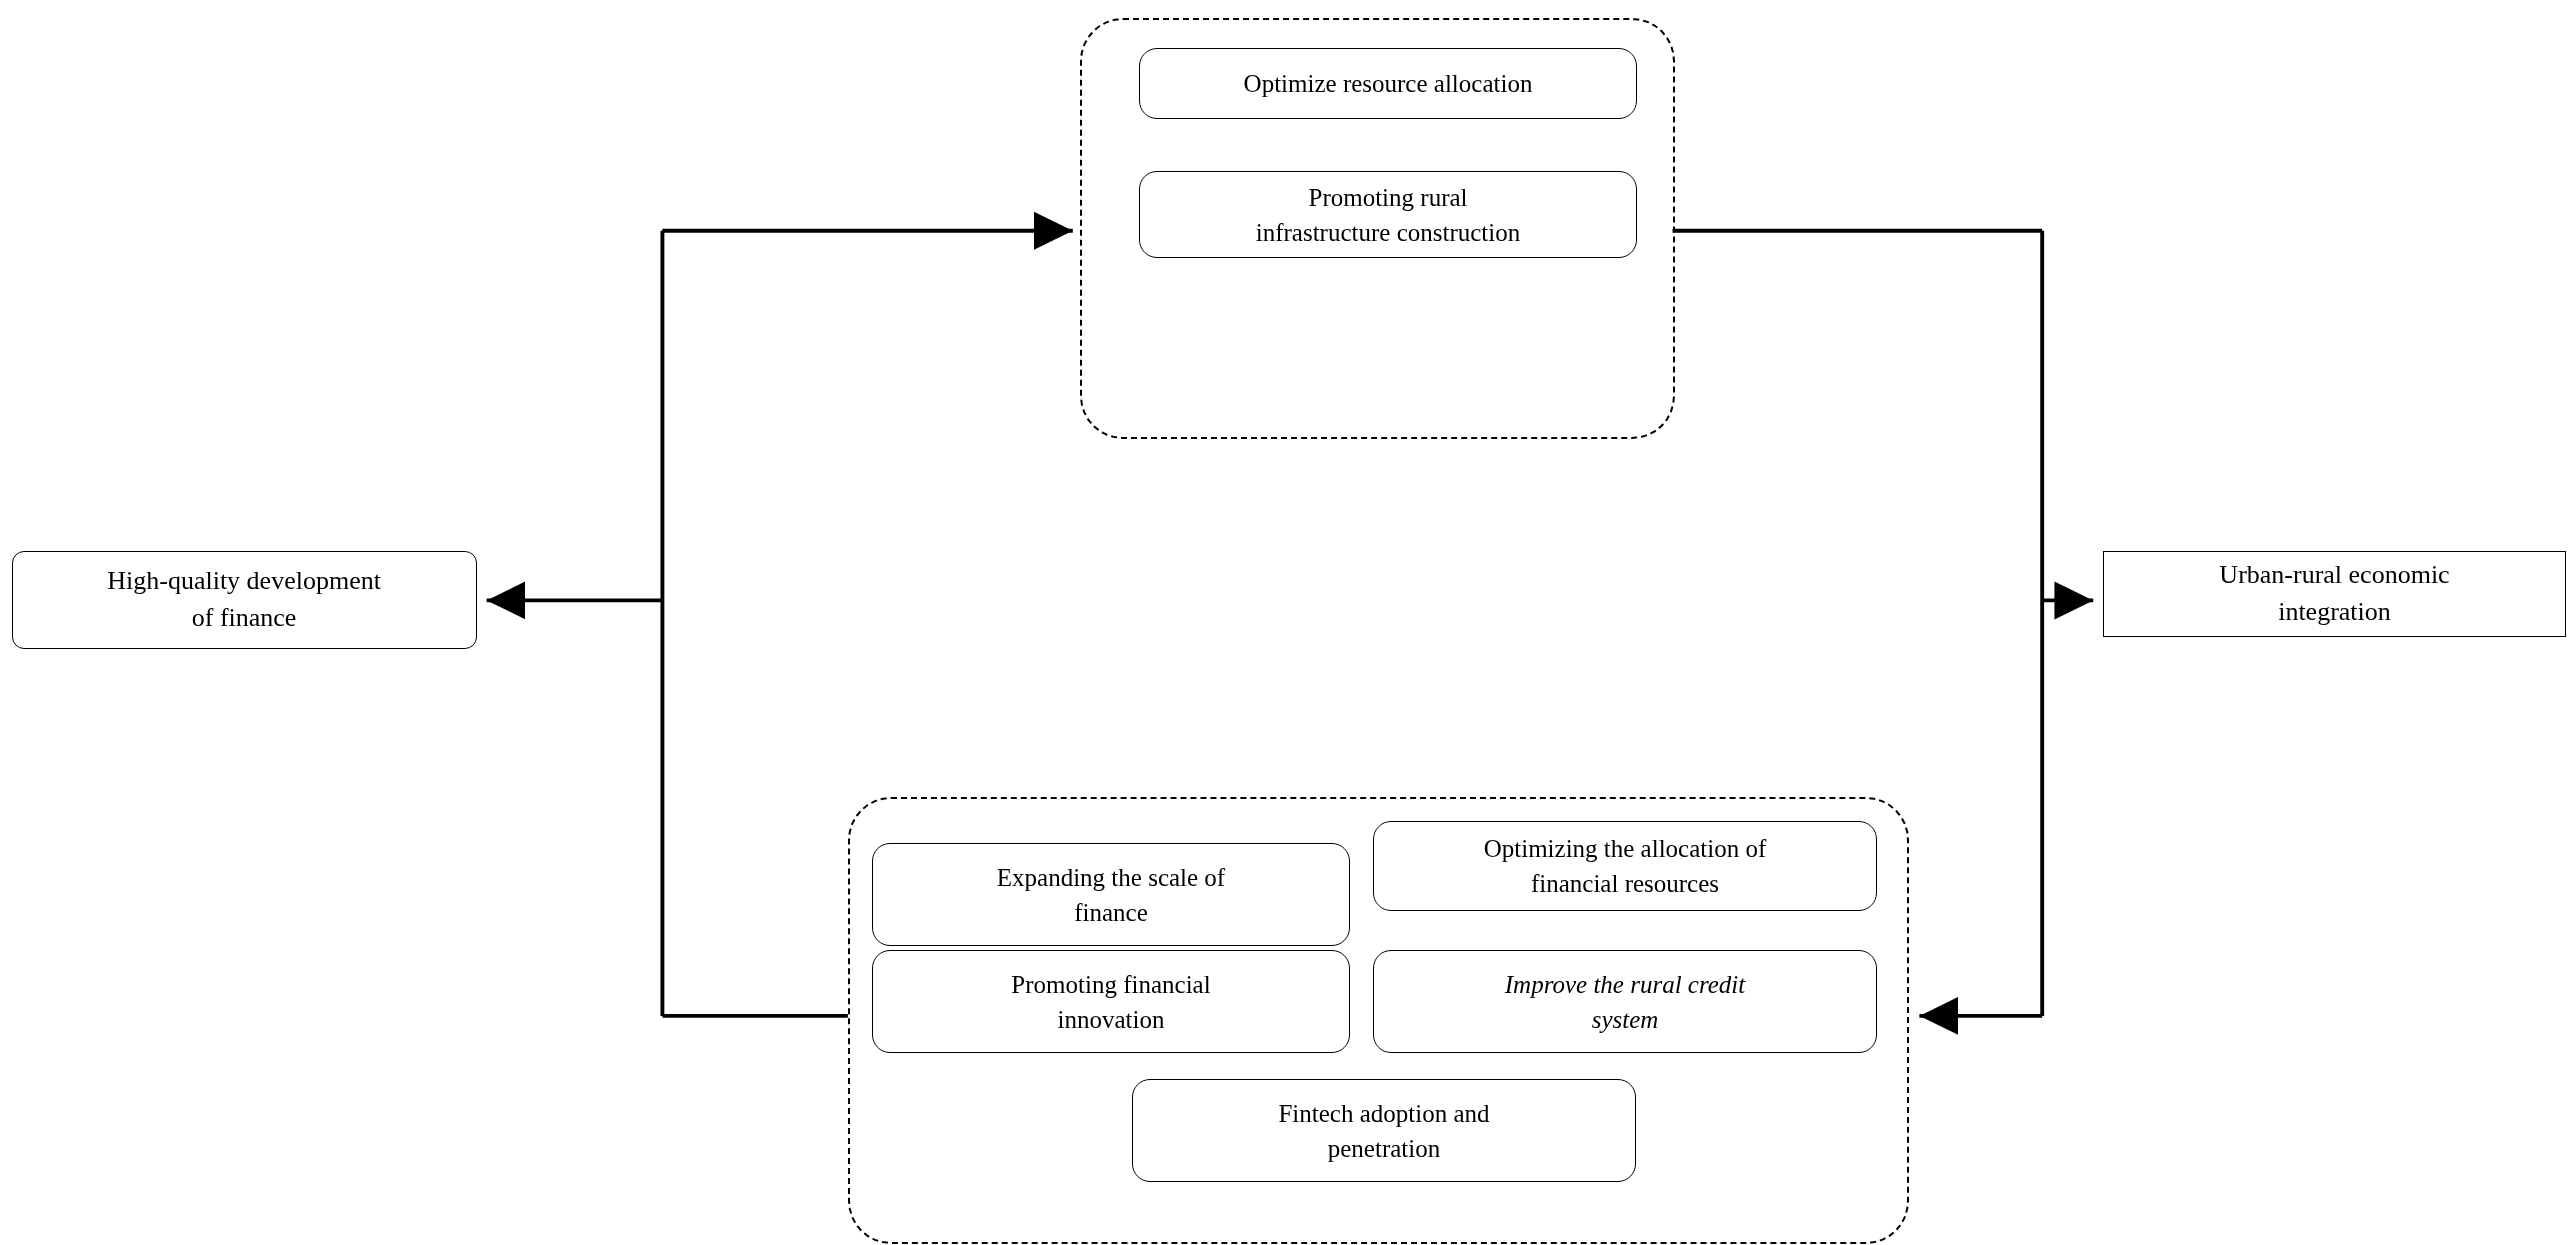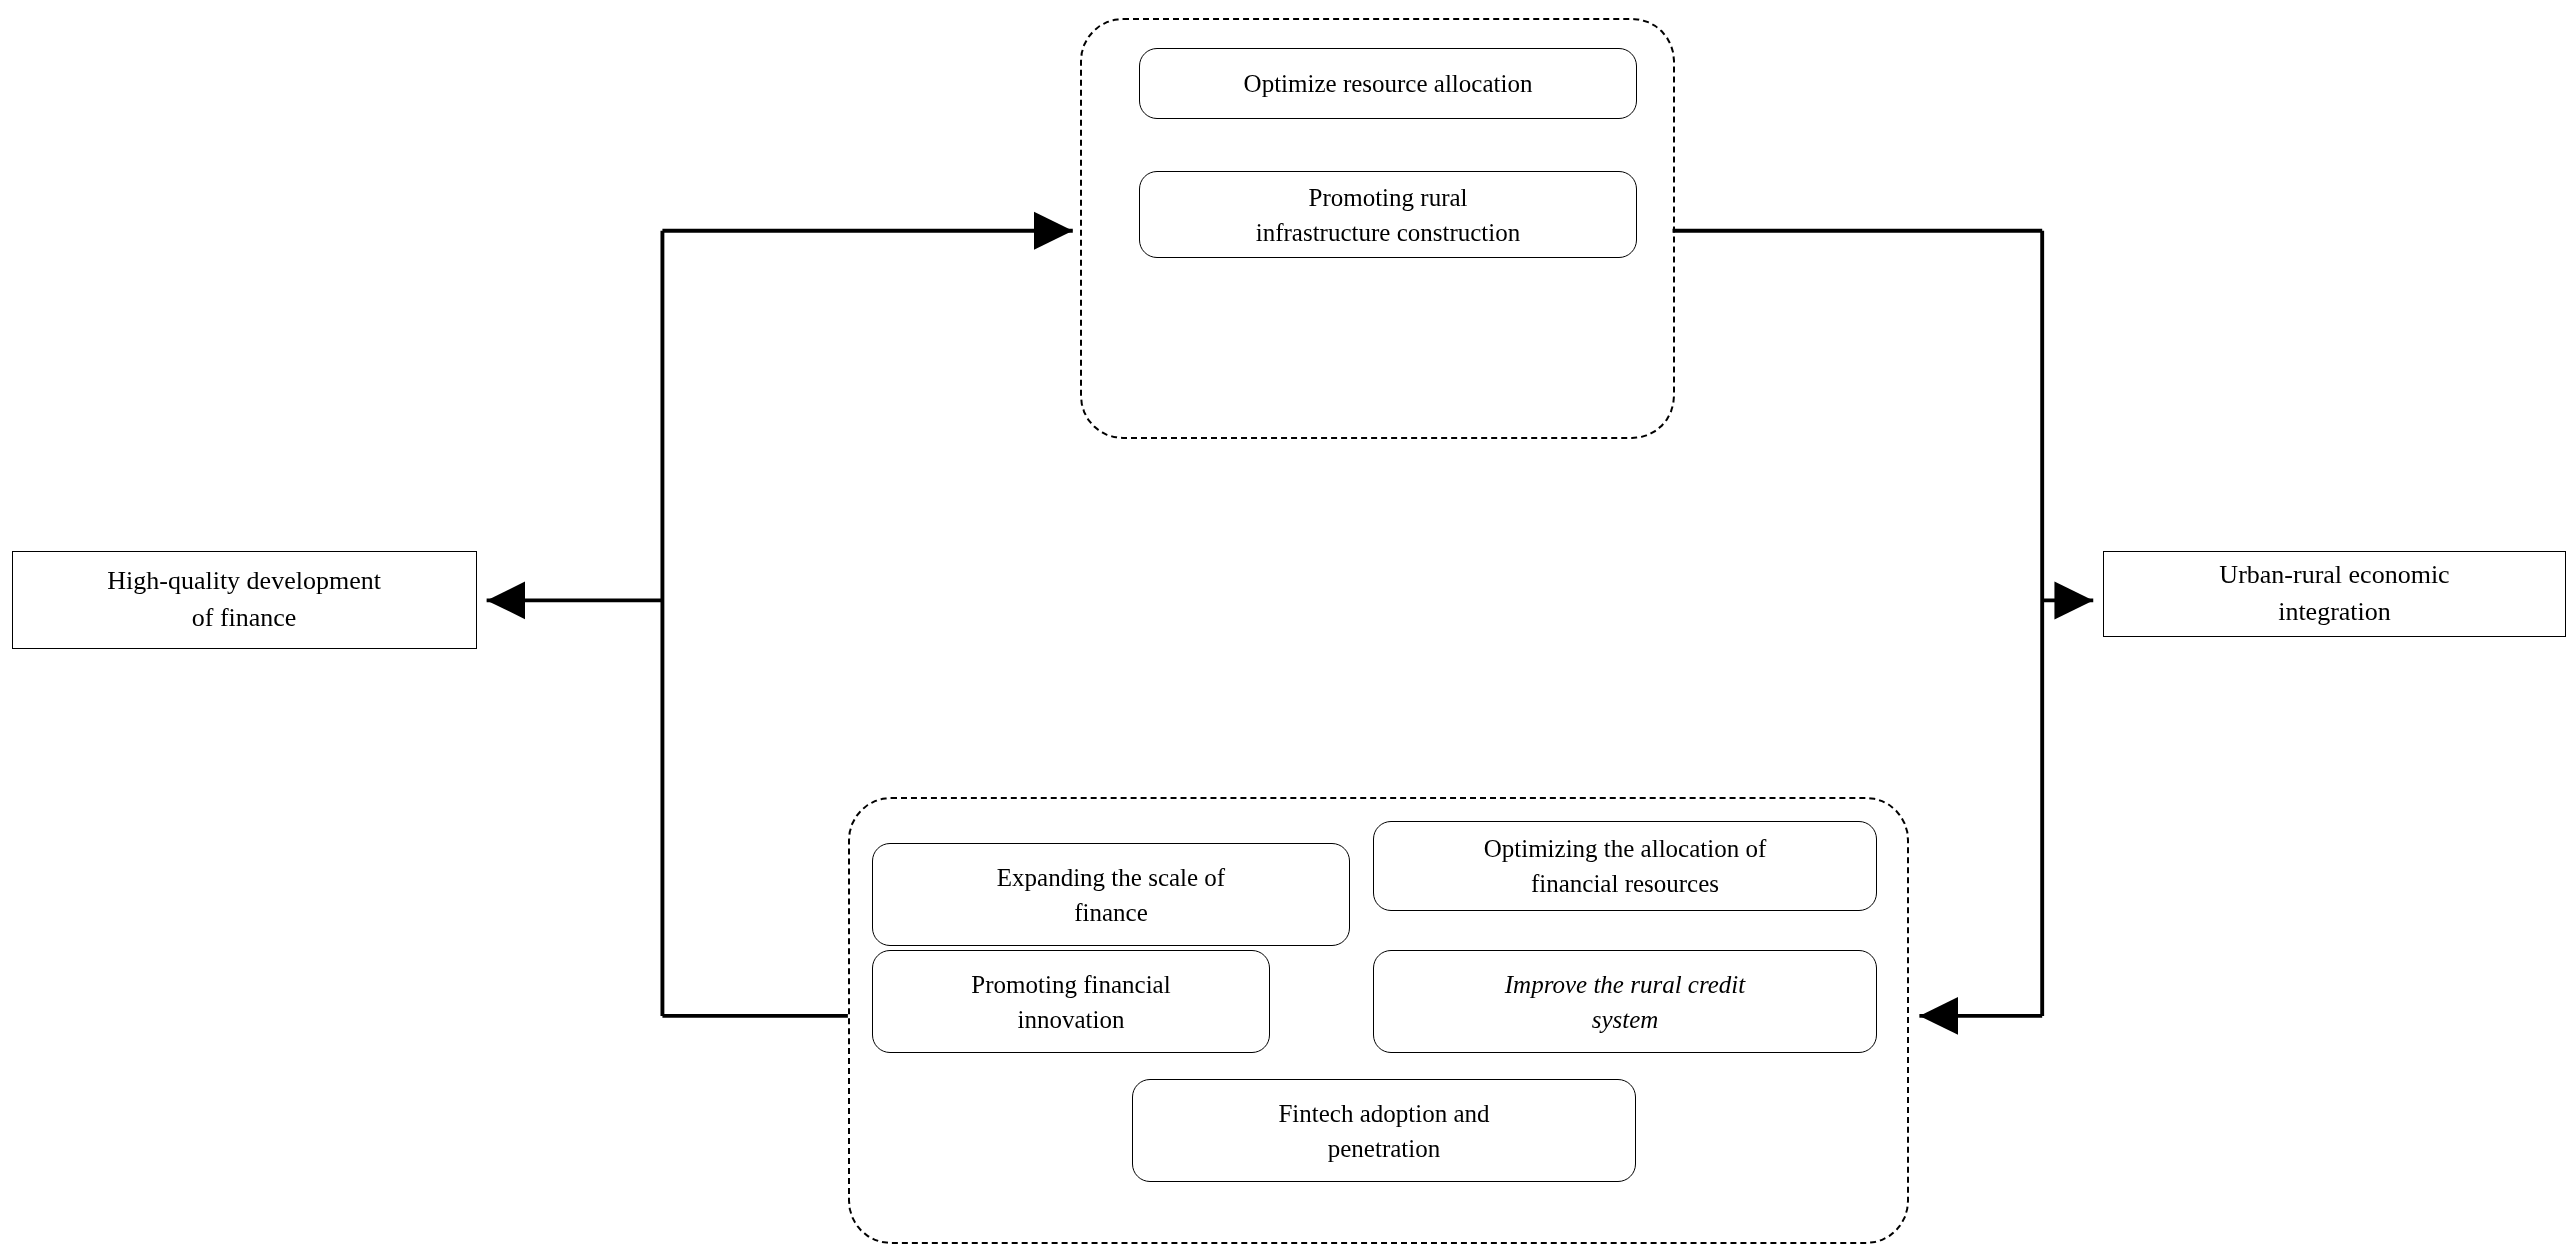--- a/index.html
+++ b/index.html
@@ -31,21 +31,21 @@
     border: 1.9px solid #000000;
     background: #ffffff;
     display: flex;
     align-items: center;
     justify-content: center;
     text-align: center;
     line-height: 1.42;
     font-size: 26px;
     padding: 2.6px 6.5px;
   }
-  #node-high-quality-finance { left: 11.6px;   top: 551px;  width: 465px;  height: 98px; }
+  #node-high-quality-finance { left: 11.6px;   top: 551px;  width: 465px;  height: 98px; border-radius: 12px; }
   #node-urban-rural          { left: 2103px; top: 551px;  width: 463px;  height: 86px; }
 
   
   .group-dashed {
     position: absolute;
     box-sizing: border-box;
     border: 2.6px dashed #000000;
     border-radius: 43px;
     background: transparent;
   }
@@ -69,21 +69,21 @@
   }
 
   
   #node-optimize-resource     { left: 1139px; top: 48px;  width: 498px; height: 71px; }
   #node-rural-infrastructure  { left: 1139px; top: 171px; width: 498px; height: 87px; }
   #node-equalization-services { left: 1139px; top: 288px; width: 498px; height: 116px; }
 
   
   #node-expanding-scale     { left: 872px; top: 821px; width: 478px; height: 103px; margin-top: 22px; }
   #node-optimizing-alloc    { left: 1373px; top: 821px; width: 504px; height: 90px; }
-  #node-promoting-innovation{ left: 872px; top: 950px; width: 398px; height: 103px; }
+  #node-promoting-innovation{ left: 872px; top: 950px; width: 478px; height: 103px; }
   #node-rural-credit        { left: 1373px; top: 950px; width: 504px; height: 103px; }
   #node-fintech-adoption    { left: 1132px; top: 1079px; width: 504px; height: 103px; }
 </style>
 </head>
 <body>
 
 <div id="canvas">
 
   <svg class="svg-layer" viewBox="0 0 3986 1928" xmlns="http://www.w3.org/2000/svg">
     <defs>

